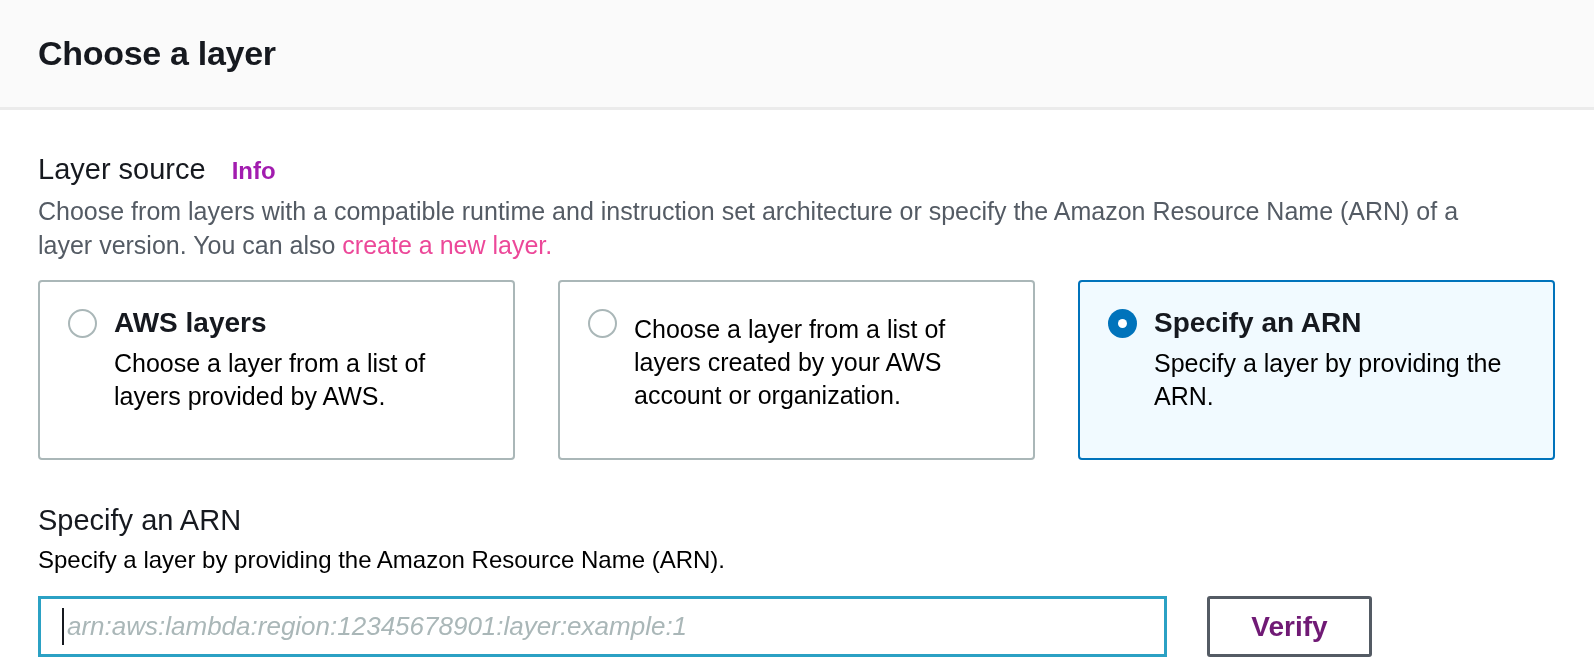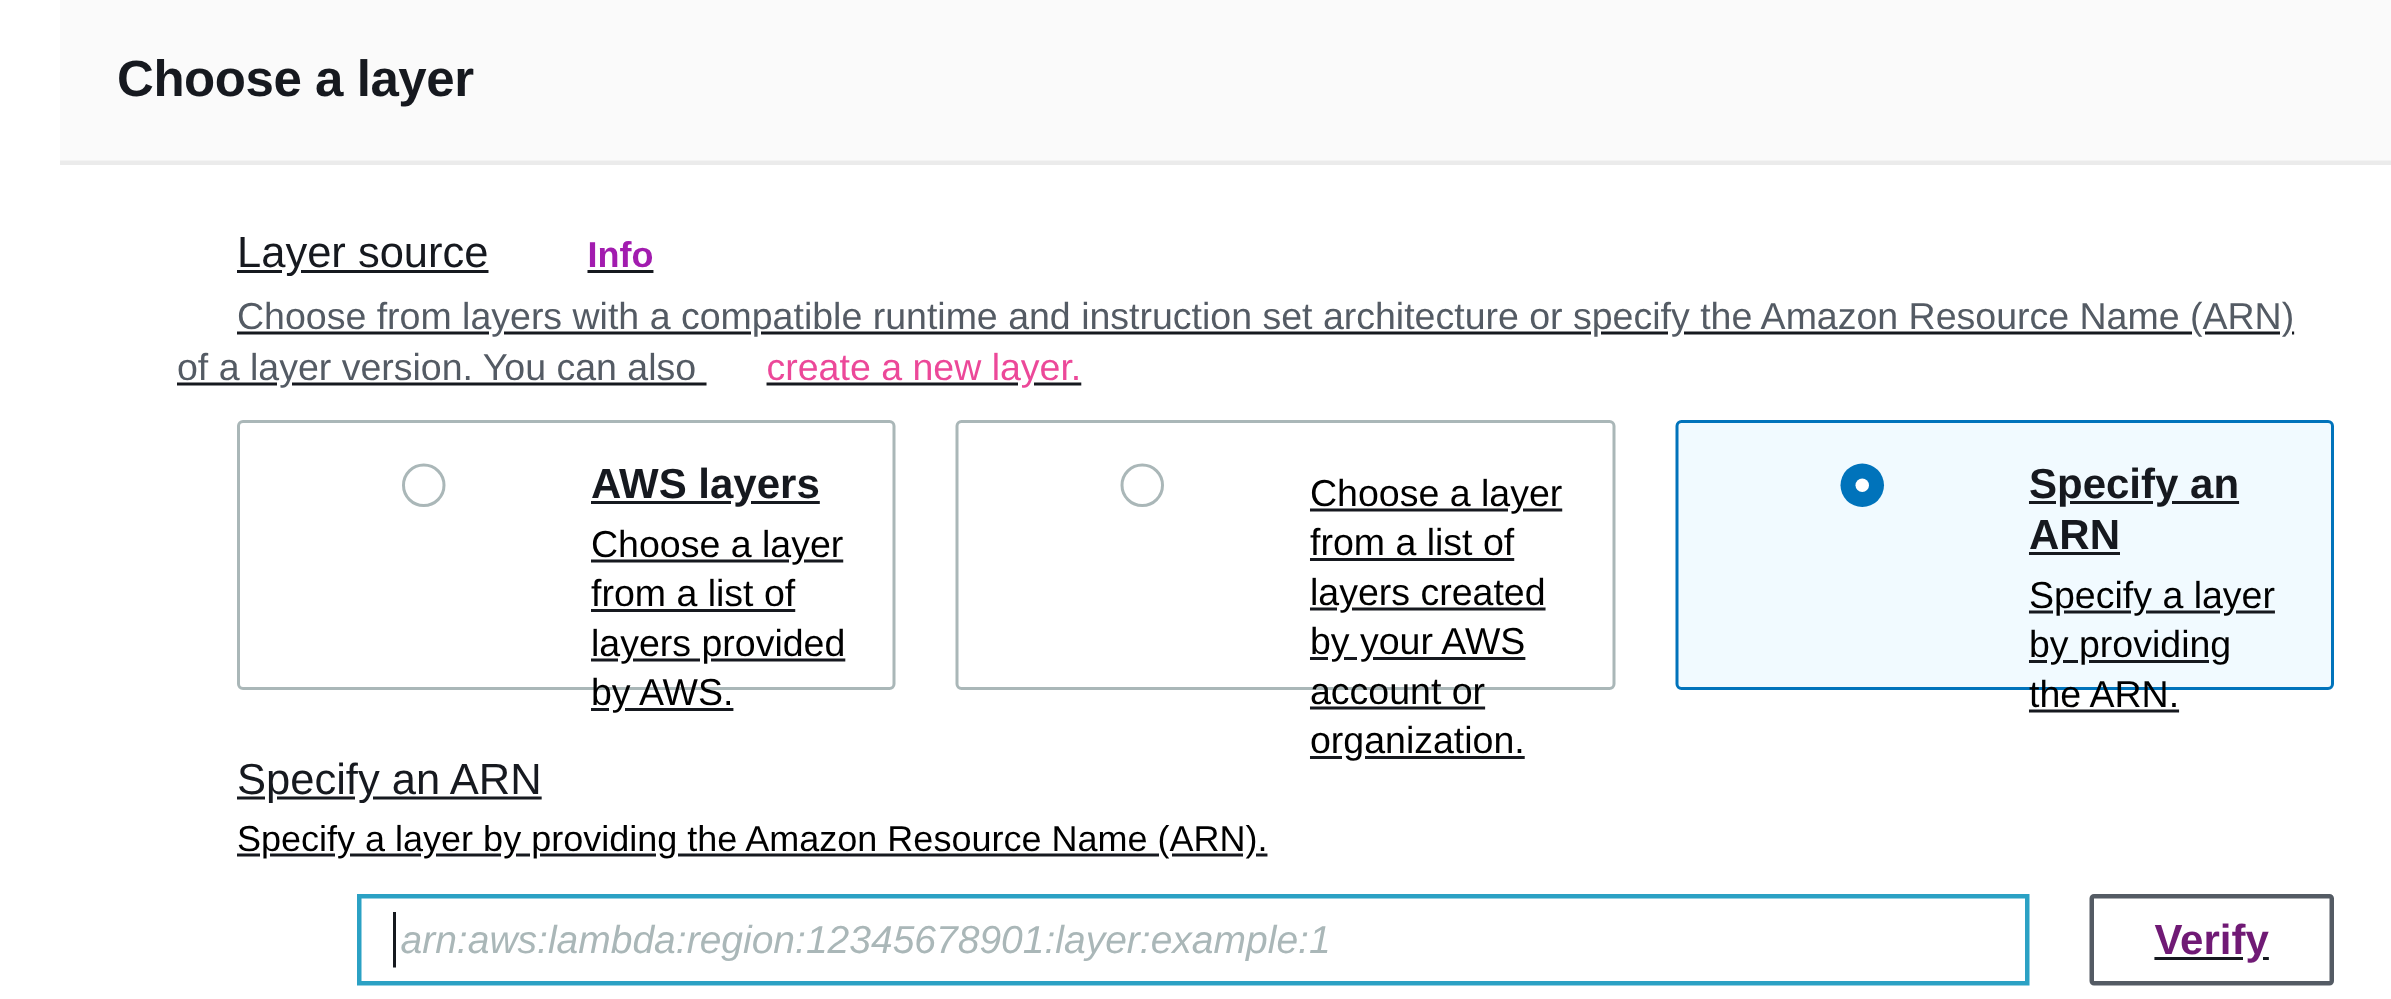--- a/index.html
+++ b/index.html
@@ -1,15 +1,15 @@
 <!DOCTYPE html>
 <html><head>
 <meta charset="utf-8">
 <style>
-  * { box-sizing: border-box; margin-left: 40px; }
+  * { box-sizing: border-box; }
   html, body { margin: 0; padding: 0; }
   body {
     width: 1594px; height: 666px;
     background: #ffffff;
     font-family: "Liberation Sans", sans-serif;
     color: #16191f;
     overflow: hidden;
   }
 
   
@@ -22,40 +22,40 @@
     padding: 0 38px;
   }
   .page-title {
     font-size: 34px;
     font-weight: 700;
     letter-spacing: -0.3px;
     margin: 0;
   }
 
   
-  .content { padding: 40px 38px 0 38px; text-decoration: underline; }
+  .content { padding: 40px 38px 0 38px; }
 
   .label-row { display: flex; align-items: baseline; gap: 26px; }
   .field-label { font-size: 29px; color: #16191f; line-height: 38px; }
   .info-link {
     font-size: 24px; font-weight: 700;
     color: #a21caf; text-decoration: none;
     cursor: pointer;
   }
 
   .field-desc {
     font-size: 25px; line-height: 34px;
     color: #545b64;
     max-width: 1480px;
     margin-top: 6px;
   }
   .inline-link { color: #ec4899; text-decoration: none; cursor: pointer; }
 
   
-  .cards { display: flex; margin-top: 18px; justify-content: space-between; }
+  .cards { display: flex; gap: 43px; margin-top: 18px; }
   .card {
     width: 477px; height: 180px;
     border: 2px solid #aab7b8;
     border-radius: 4px;
     background: #ffffff;
     padding: 24px 28px;
     cursor: pointer;
   }
   .card.selected {
     border-color: #0073bb;

